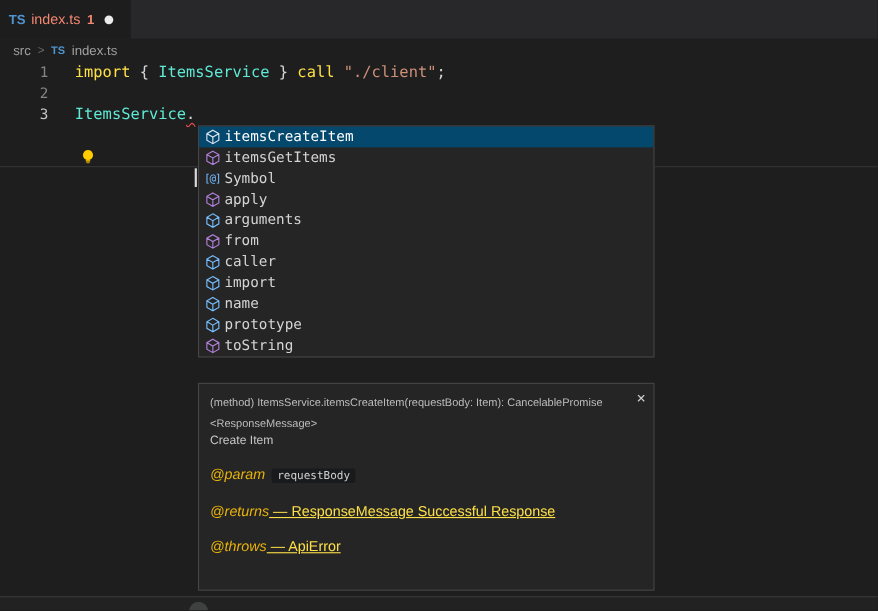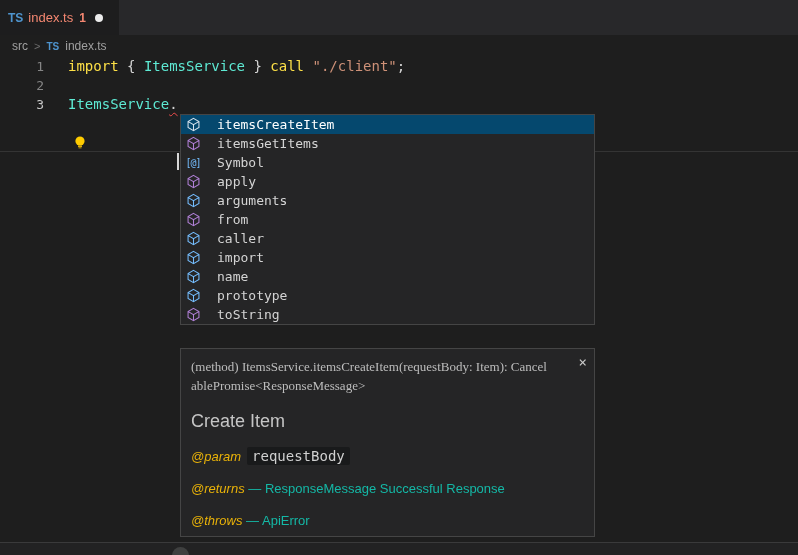--- a/index.html
+++ b/index.html
@@ -34,41 +34,41 @@
   .tok-punct   { color:#d4d4d4; }
   .squiggle { text-decoration:underline wavy #f14c4c 1px; text-underline-offset:3px; }
   .cur-line-border { position:absolute; left:0; top:94px; width:798px; border-top:1px solid #343434; }
   .cursor { position:absolute; left:177px; top:96px; width:1.5px; height:17px; background:#d7d7d7; }
   .lightbulb { position:absolute; left:73px; top:78px; width:14px; height:15px; cursor:pointer; }
   
   .suggest {
     position:absolute; left:180px; top:114px; width:415px; background:#252526;
     border:1px solid #454545; z-index:5;
   }
-  .suggest-row { height:19px; display:flex; align-items:center; padding-left:4px; cursor:pointer;gap:13px; }
+  .suggest-row { height:19px; display:flex; align-items:center; padding-left:4px; cursor:pointer; }
   .suggest-row.selected { background:#05486e; }
   .suggest-label { color:#d4d4d4; font-family:"DejaVu Sans Mono", monospace; font-size:13px; line-height:19px; white-space:pre; }
   .suggest-row.selected .suggest-label { color:#ffffff; }
   .kind-icon { width:16px; height:15px; margin-right:3px; display:inline-flex; align-items:center; justify-content:center; flex:0 0 16px; }
   .kind-method { color:#b180d7; }
   .kind-field  { color:#75beff; }
   .kind-method.on-sel { color:#d8e4ee; }
   .kind-sym { color:#75beff; font-family:"DejaVu Sans Mono", monospace; font-size:10px; letter-spacing:-1px; }
   
   .docs {
     position:absolute; left:180px; top:348px; width:415px; height:189px; background:#252526;
     border:1px solid #454545; padding:8px 10px; overflow:hidden;
   }
-  .sig { width:360px; font-family:Liberation Serif, serif; font-size:13px; line-height:19px; color:#bdbdbd; word-break:break-all; white-space:pre-wrap; }
+  .sig { width:360px; font-family:Liberation Sans, sans-serif; font-size:10px; line-height:19px; color:#bdbdbd; word-break:break-all; white-space:pre-wrap; }
   .docs-close { position:absolute; right:7px; top:6px; color:#cccccc; font-size:14px; line-height:14px; cursor:pointer; font-family:"DejaVu Sans Mono", monospace; }
-  .docs-desc { margin-top:16px; font-size:18px; color:#c5c5c5; }
+  .docs-desc { font-size:11px; color:#c5c5c5; }
   .doc-tag { margin-top:16px; font-size:13px; color:#c5c5c5; line-height:16px; }
   .doc-tag .tagname { font-style:italic; color:#eab308; }
-  .doc-tag .tagcode { font-family:"DejaVu Sans Mono", monospace; font-size:14px; background:#191a1b; color:#d0d0d0; padding:1px 5px; margin-left:6px; border-radius:2px; }
-  .doc-tag .tagtext { color:#14b8a6; }
+  .doc-tag .tagcode { font-family:"DejaVu Sans Mono", monospace; font-size:10px; background:#191a1b; color:#d0d0d0; padding:1px 5px; margin-left:6px; border-radius:2px; }
+  .doc-tag .tagtext { color:#fde047;text-decoration:underline; }
   
   .bottom-strip { position:absolute; left:0; top:542px; width:798px; height:13px; background:#222223; border-top:1px solid #3a3a3b; }
   .cursor-blob { position:absolute; left:172px; top:547px; width:17px; height:17px; border-radius:50%; background:#3f4040; }
 </style>
 </head>
 <body>
 
 <div id="app">
 
   <div class="tabbar">

